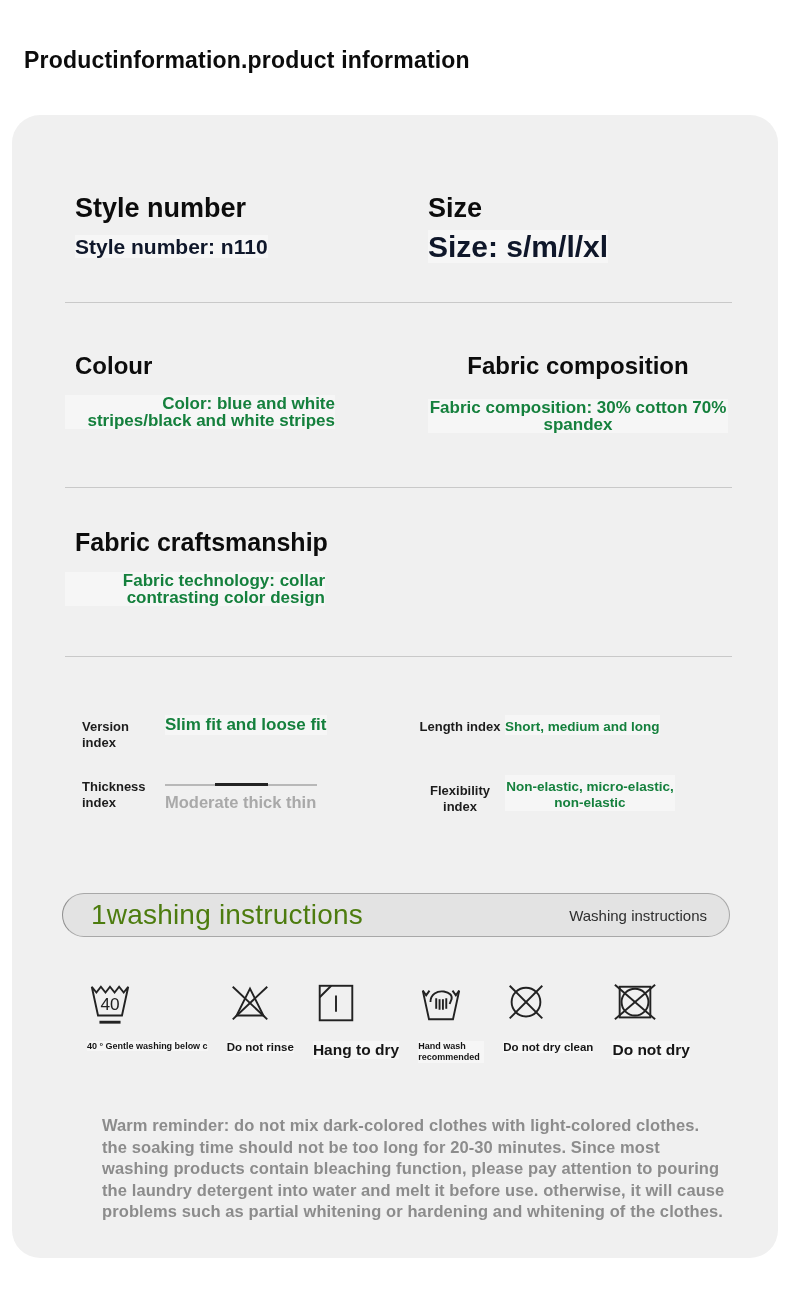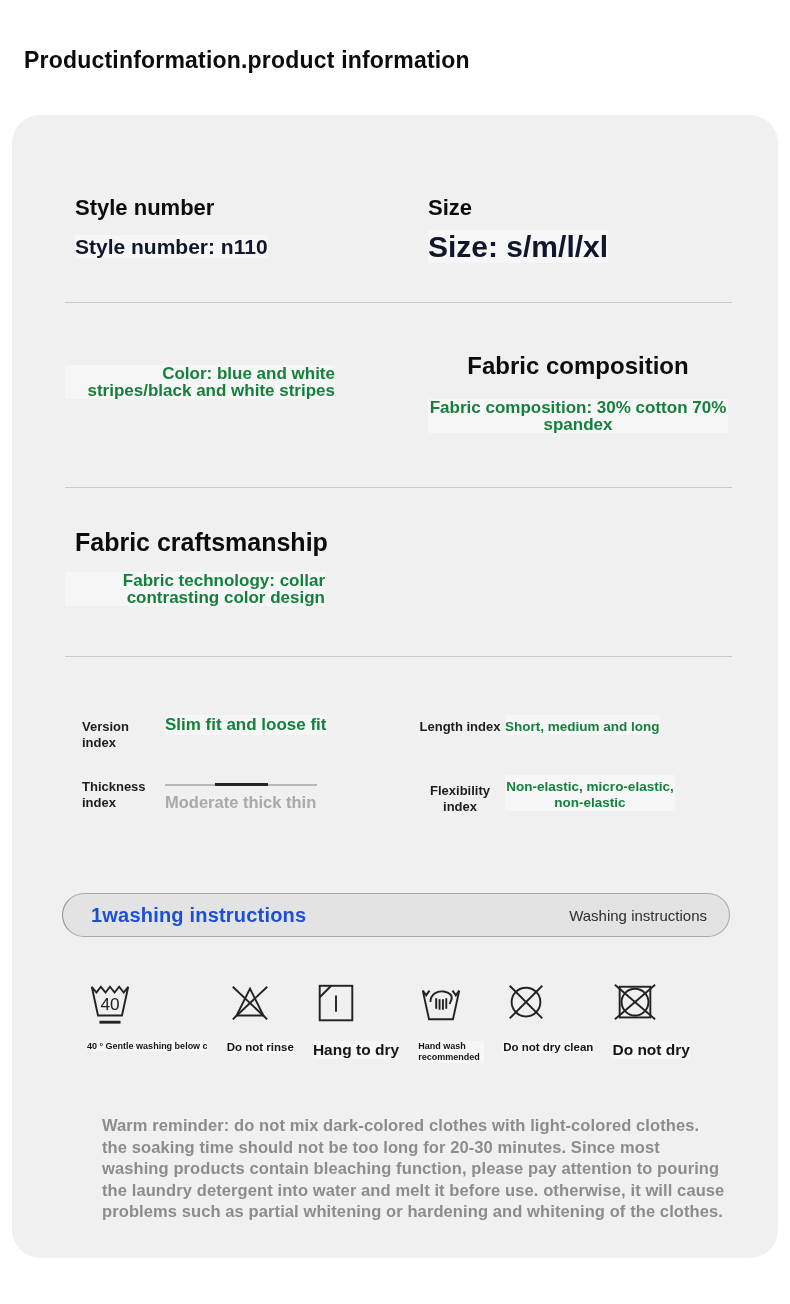--- a/index.html
+++ b/index.html
@@ -18,21 +18,21 @@
     margin: 41px 12px 0 12px;
     width: 766px; height: 1143px;
     background: #f0f0f0;
     border-radius: 28px;
     padding: 80px 46px 0 53px;
   }
   .two-col { display: grid; grid-template-columns: 355px 1fr; }
   .col-pad-l { padding-left: 10px; }
   .col-pad-r { padding-left: 8px; }
 
-  .sec-heading { font-size: 22px; font-weight: 700; line-height: 26px; color: #0c0c0c; }
+  .sec-heading { font-size: 27px; font-weight: 700; line-height: 26px; color: #0c0c0c; }
   .sec-heading.lg { font-size: 24px; line-height: 30px; }
   .sec-value  { margin-top: 13px; font-size: 21px; font-weight: 700; line-height: 26px; color: #0f172a; }
   .sec-value.size-v { font-size: 30px; }
   .hl { background: #f6f6f6; }
 
   .divider { border: 0; border-top: 1px solid #c9c9c9; height: 0; }
   .div1 { margin-top: 42px; }
   .div2 { margin-top: 54px; }
   .div3 { margin-top: 50px; }
 
@@ -65,21 +65,21 @@
   .slider-caption { margin-top: 7px; font-size: 16.5px; font-weight: 700; color: #a9a9a9; white-space: nowrap; }
 
   .wash-banner {
     margin-top: 78px; margin-left: -3px; margin-right: 2px;
     height: 44px; background: #e3e3e3;
     border: 1.5px solid #a8a8a8; border-left-color: #8f8f8f;
     border-radius: 22px;
     display: flex; align-items: center; justify-content: space-between;
     padding: 0 22px 0 28px;
   }
-  .wash-banner-title { font-size: 20px; font-weight: 700; color: #1d4ed8; letter-spacing: 0.2px; }
+  .wash-banner-title { font-size: 28px; font-weight: 400; color: #4d7c0f; letter-spacing: 0.2px; }
   .wash-banner-note { font-size: 15px; font-weight: 400; color: #2e2e2e; }
 
   .icon-row {
     margin-top: 42px; margin-left: 22px; margin-right: 42px;
     display: flex; justify-content: space-between; align-items: flex-start;
   }
   .icon-item { display: flex; flex-direction: column; align-items: flex-start; }
   .icon-item svg { display: block; }
   .icon-label { margin-top: 12px; font-weight: 700; color: #161616; text-align: center; }
   .lbl-xs { font-size: 9px; white-space: nowrap; }
@@ -109,20 +109,21 @@
     <div class="col-pad-r">
       <div class="sec-heading">Size</div>
       <div class="sec-value size-v"><span class="hl">Size: s/m/l/xl</span></div>
     </div>
   </div>
 
   <hr class="divider div1">
 
   <div class="two-col sec2">
     <div class="col-pad-l">
+      <div class="sec-heading lg">Colour</div>
       <div class="small-value colour-val hl">Color: blue and white stripes/black and white stripes</div>
     </div>
     <div class="col-pad-r">
       <div class="sec-heading lg fabric-head">Fabric composition</div>
       <div class="small-value fabric-val hl">Fabric composition: 30% cotton 70% spandex</div>
     </div>
   </div>
 
   <hr class="divider div2">
 

